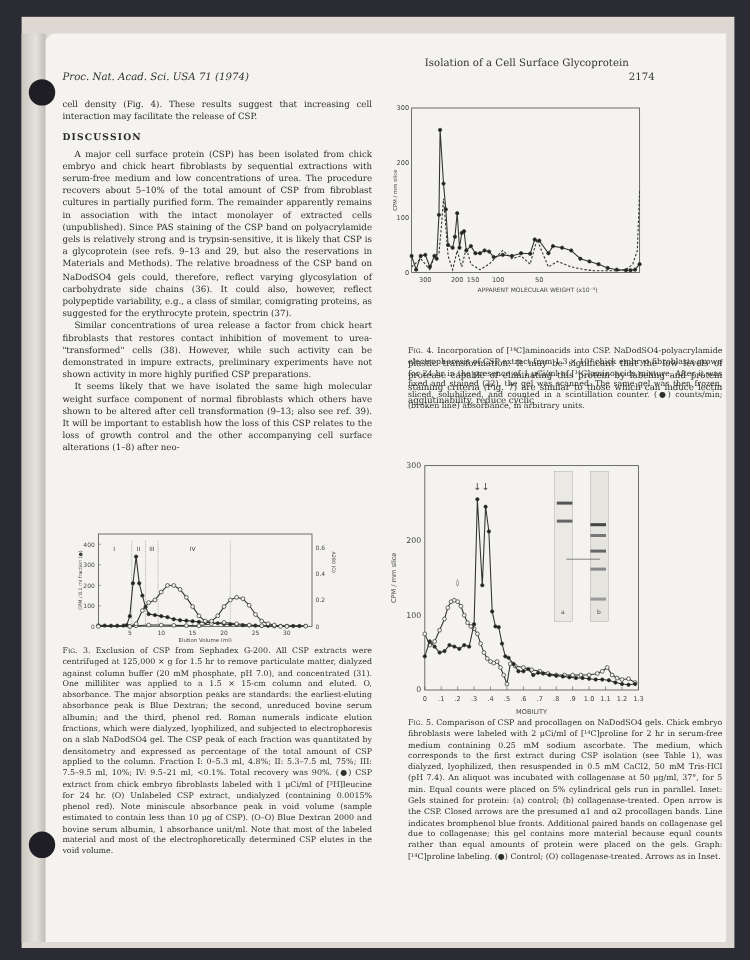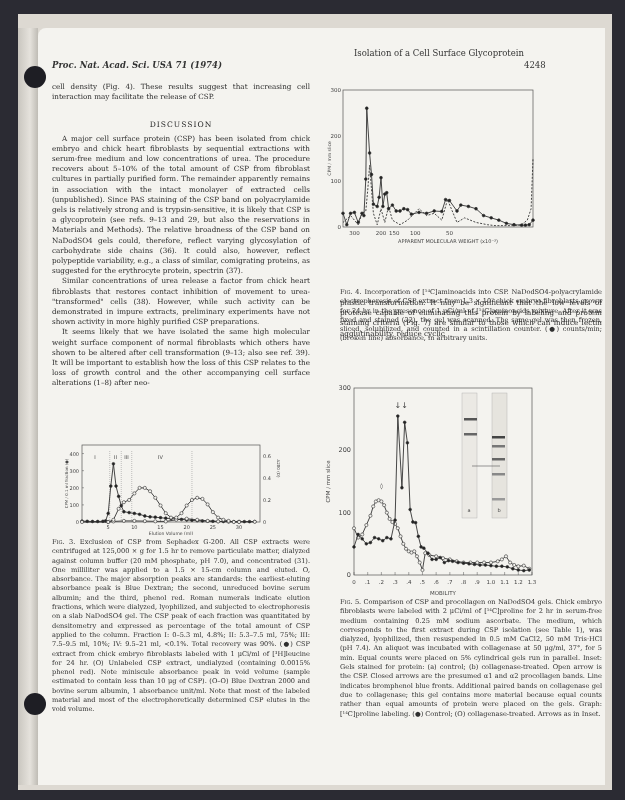--- a/index.html
+++ b/index.html
@@ -5,37 +5,37 @@
   html, body { margin: 0; padding: 0; }
   body { width: 625px; height: 800px; background: #2b2b33; position: relative; overflow: hidden; font-family: "DejaVu Serif", serif; }
   .sheet { position: absolute; left: 18px; top: 14px; width: 594px; height: 776px; background: #ddd9d2; }
   .page { position: absolute; left: 38px; top: 28px; width: 567px; height: 757px; background: #f4f3ef; border-radius: 8px 0 0 0; }
   .binding { position: absolute; left: 18px; top: 28px; width: 20px; height: 757px; background: linear-gradient(90deg,#c9c6bf,#e5e2dc 60%,#bfbcb5); }
   .punch { position: absolute; width: 22px; height: 22px; border-radius: 50%; background: #1e1e24; }
   .txt { position: absolute; color: #2a2a2a; font-size: 7.2px; line-height: 10.2px; text-align: justify; }
   .txt p { margin: 0; text-indent: 10px; }
   .txt p.noind { text-indent: 0; }
   .hdr { position: absolute; font-size: 8.5px; color: #333; }
-  .h-disc { text-align: center; font-weight: normal; letter-spacing: 1px; font-size: 7.6px; margin: 18px 0 3px; text-indent: 0 !important; }
+  .h-disc { font-weight: bold; letter-spacing: 1px; font-size: 7.6px; margin: 8px 0 3px; text-indent: 0 !important; }
   .cap { position: absolute; color: #2f2f2f; font-size: 6.6px; line-height: 9.3px; text-align: justify; }
   .cap .lead { font-variant: small-caps; }
   svg text { font-family: "DejaVu Sans", sans-serif; fill: #444; }
 </style>
 </head>
 <body>
 
 <div class="sheet"></div>
 <div class="binding"></div>
 <div class="page"></div>
 <div class="punch" style="left:24px;top:66px;"></div>
 <div class="punch" style="left:24px;top:693px;"></div>
 
-<div class="hdr" style="left:52px;top:60px;font-style:italic;font-weight:bold;">Proc. Nat. Acad. Sci. USA 71 (1974)</div>
+<div class="hdr" style="left:52px;top:60px;font-style:italic;">Proc. Nat. Acad. Sci. USA 71 (1974)</div>
 <div class="hdr" style="left:354px;top:48px;">Isolation of a Cell Surface Glycoprotein</div>
-<div class="hdr" style="left:524px;top:60px;">4248</div>
+<div class="hdr" style="left:524px;top:60px;">2174</div>
 
 <div class="txt" style="left:52px;top:82px;width:258px;">
   <p class="noind">cell density (Fig. 4). These results suggest that increasing cell interaction may facilitate the release of CSP.</p>
   <div class="h-disc">DISCUSSION</div>
   <p>A major cell surface protein (CSP) has been isolated from chick embryo and chick heart fibroblasts by sequential extractions with serum-free medium and low concentrations of urea. The procedure recovers about 5–10% of the total amount of CSP from fibroblast cultures in partially purified form. The remainder apparently remains in association with the intact monolayer of extracted cells (unpublished). Since PAS staining of the CSP band on polyacrylamide gels is relatively strong and is trypsin-sensitive, it is likely that CSP is a glycoprotein (see refs. 9–13 and 29, but also the reservations in Materials and Methods). The relative broadness of the CSP band on NaDodSO4 gels could, therefore, reflect varying glycosylation of carbohydrate side chains (36). It could also, however, reflect polypeptide variability, e.g., a class of similar, comigrating proteins, as suggested for the erythrocyte protein, spectrin (37).</p>
   <p>Similar concentrations of urea release a factor from chick heart fibroblasts that restores contact inhibition of movement to urea-"transformed" cells (38). However, while such activity can be demonstrated in impure extracts, preliminary experiments have not shown activity in more highly purified CSP preparations.</p>
   <p>It seems likely that we have isolated the same high molecular weight surface component of normal fibroblasts which others have shown to be altered after cell transformation (9–13; also see ref. 39). It will be important to establish how the loss of this CSP relates to the loss of growth control and the other accompanying cell surface alterations (1–8) after neo-</p>
 </div>
 
 <svg id="fig3" style="position:absolute;left:60px;top:440px;" width="240" height="95">

